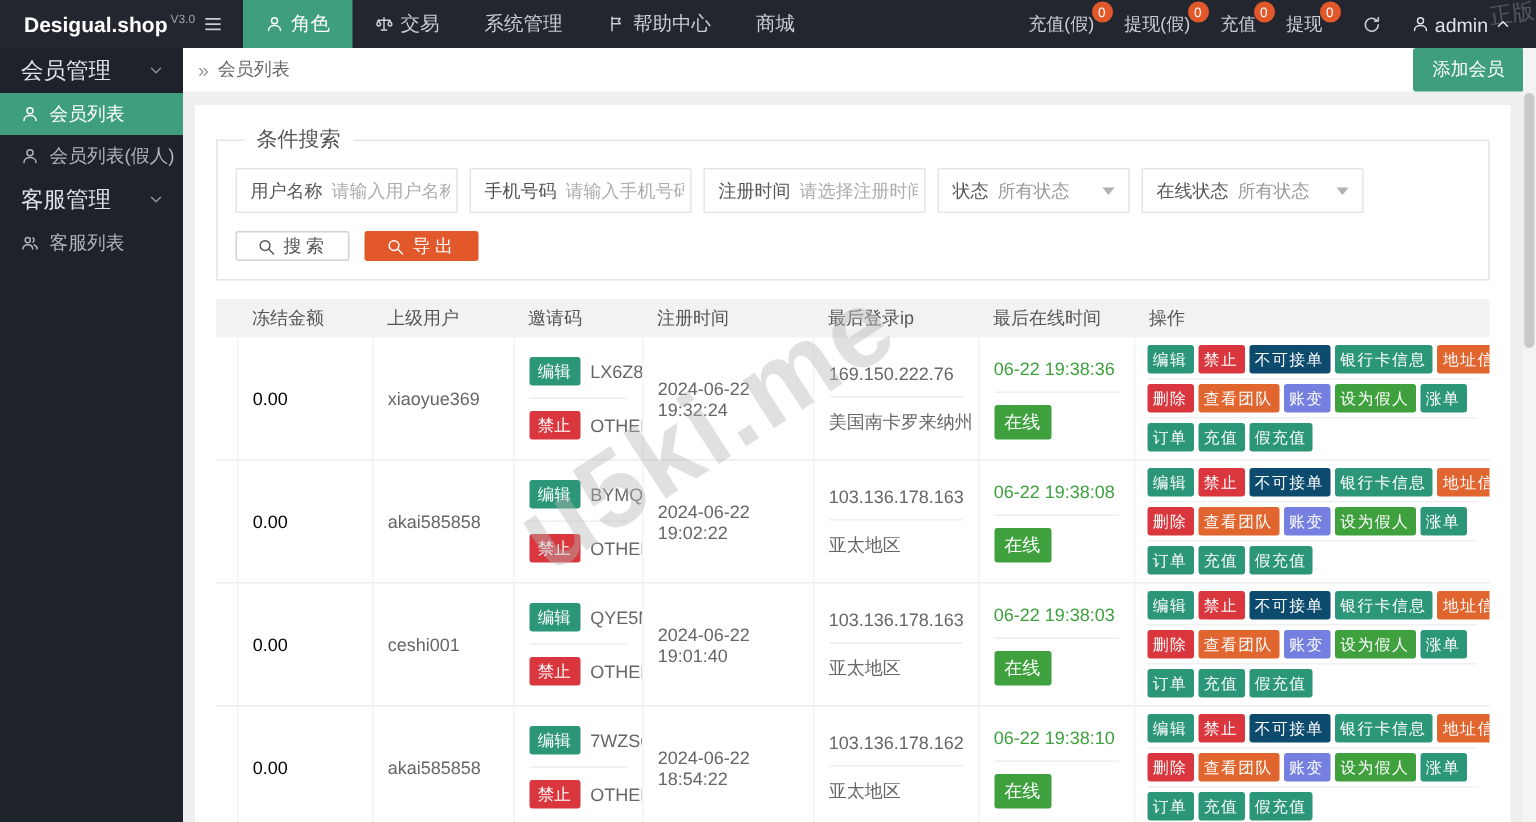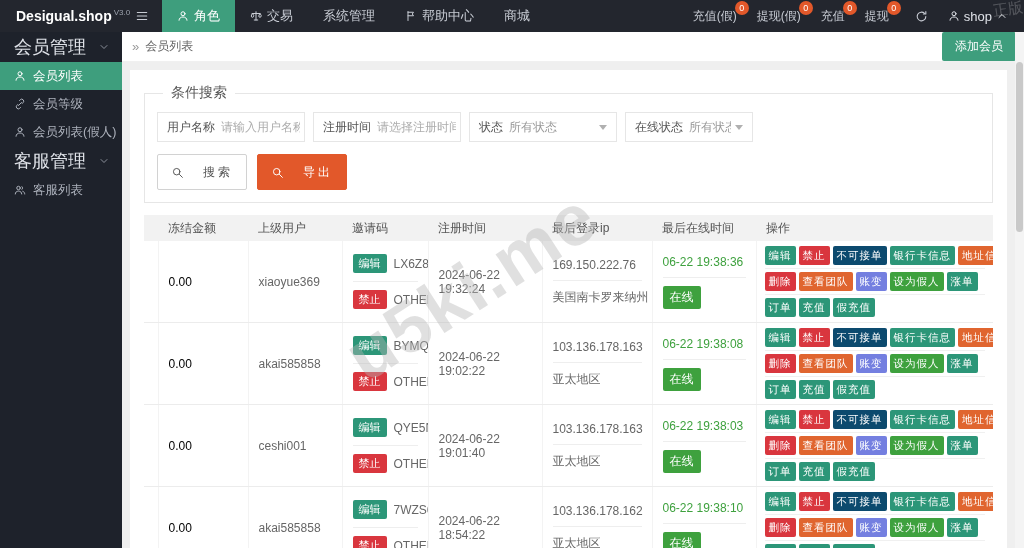--- a/index.html
+++ b/index.html
@@ -18,21 +18,21 @@
   .topbar-right{margin-left:auto;display:flex;align-items:center}
   .tr-item{position:relative;margin:0 14px 0 6px;line-height:32px;font-size:12px;cursor:pointer;white-space:nowrap}
   .nbadge{position:absolute;top:1px;right:-12px;min-width:14px;height:14px;line-height:14px;border-radius:8px;background:#e2582a;color:#fff;font-size:9px;text-align:center;padding:0 3px}
   .refresh-btn{padding:0 12px;cursor:pointer;display:flex;align-items:center}
   .refresh-btn svg{width:13px;height:13px}
   .user-menu{display:flex;align-items:center;gap:4px;padding:0 16px 0 8px;cursor:pointer;color:#dfe2e8}
   .genuine{position:absolute;right:1px;top:0;color:rgba(255,255,255,.22);font-size:15px;transform:rotate(-8deg);pointer-events:none}
 
   
   .sidebar{position:fixed;left:0;top:32px;bottom:0;width:122px;background:#1e222b;z-index:5}
-  .side-section-header{display:flex;justify-content:space-between;align-items:center;height:30px;padding:0 12px 0 14px;color:#dfe2e8;font-size:18px;cursor:pointer}
+  .side-section-header{display:flex;justify-content:space-between;align-items:center;height:30px;padding:0 12px 0 14px;color:#dfe2e8;font-size:15px;cursor:pointer}
   .side-section-header .icon{color:#8a8f99}
   .side-item{height:28px;display:flex;align-items:center;gap:7px;padding-left:14px;font-size:12.5px;color:#aeb3bd;cursor:pointer;white-space:nowrap}
   .side-item.active{background:#3e9e7d;color:#fff}
 
   
   .main{margin-left:122px}
   .breadcrumb{height:30px;background:#fff;display:flex;align-items:center;padding:0 8px 0 10px;font-size:12px;color:#666;border-bottom:1px solid #f0f0f0}
   .crumb-sep{color:#999;margin-right:6px;font-size:13px}
   .add-btn{margin-left:auto;background:#3e9e7d;color:#fff;font-size:12px;padding:6px 13px;border-radius:2px;border:none;cursor:pointer}
   .content{background:#efefef;padding:8px 17px 0 8px;height:486px}
@@ -43,21 +43,21 @@
   legend{font-size:14px;color:#555;padding:0 8px;margin-left:6px}
   .fields{display:flex;gap:8px}
   .fgroup{display:flex;align-items:center;border:1px solid #e6e6e6;height:30px;background:#fff;width:148px;flex:none}
   .fgroup:nth-child(4){width:128px}
   .flabel{font-size:12px;color:#555;padding:0 6px 0 9px;white-space:nowrap}
   .fgroup input{border:none;outline:none;font-size:12px;color:#666;min-width:0;flex:1;padding-right:4px;background:transparent}
   .fgroup input::placeholder{color:#adadad}
   .sel-val{font-size:12px;color:#999;flex:1;white-space:nowrap;overflow:hidden}
   .sel-arrow{width:0;height:0;border-left:4px solid transparent;border-right:4px solid transparent;border-top:5px solid #b0b0b0;margin:0 9px 0 4px;flex:none}
   .btn-row{display:flex;gap:10px;margin-top:12px}
-  .btn{display:inline-flex;align-items:center;gap:19px;font-size:12px;height:36px;padding:0 13px;border-radius:2px;cursor:pointer;letter-spacing:3px}
+  .btn{display:inline-flex;align-items:center;gap:5px;font-size:12px;height:20px;padding:0 13px;border-radius:2px;cursor:pointer;letter-spacing:3px}
   .btn .icon svg{width:13px;height:13px;stroke-width:1.8}
   .btn-search{background:#fff;border:1px solid #d2d2d2;color:#555}
   .btn-export{background:#e2582a;border:1px solid #e2582a;color:#fff}
 
   
   table{width:100%;border-collapse:collapse;table-layout:fixed;margin-top:12px}
   th{background:#f2f2f2;height:26px;font-weight:normal;text-align:left;padding:0 10px;color:#555;font-size:12px;overflow:hidden;white-space:nowrap}
   td{border-bottom:1px solid #ececec;border-right:1px solid #f3f3f3;padding:4px 10px;vertical-align:middle;font-size:12px;color:#666;overflow:hidden}
   td:last-child{border-right:none}
   .l1{padding:8px 0;border-bottom:1px solid #eee;display:flex;align-items:center;gap:7px;white-space:nowrap}
@@ -144,21 +144,21 @@
         </svg>
       </span>
     </div>
   <div class="user-menu" id="user-menu">
     <span class="icon" id="user-icon">
         <svg viewBox="0 0 24 24">
           <circle cx="12" cy="7.5" r="4"></circle>
           <path d="M4 20.5c0-4 3.6-6.5 8-6.5s8 2.5 8 6.5"></path>
         </svg>
       </span>
-    <span>shop</span>
+    <span>admin</span>
     <span class="icon" id="user-chevron">
         <svg viewBox="0 0 24 24">
           <path d="M6 15l6-6 6 6"></path>
         </svg>
       </span>
   </div>
   <div class="genuine">正版</div>
 </div>
 
 <aside class="sidebar" id="sidebar">
@@ -171,30 +171,20 @@
       </span>
     </div>
     <div class="side-item active">
       <span class="icon">
         <svg viewBox="0 0 24 24">
           <circle cx="12" cy="7.5" r="4"></circle>
           <path d="M4 20.5c0-4 3.6-6.5 8-6.5s8 2.5 8 6.5"></path>
         </svg>
       </span>
       <span>会员列表</span>
-    </div>
-    <div class="side-item">
-      <span class="icon">
-        <svg viewBox="0 0 24 24">
-          <path d="M9 15l6-6"></path>
-          <path d="M11 5l1.5-1.5a4 4 0 0 1 5.7 5.7L16.5 11"></path>
-          <path d="M13 19l-1.5 1.5a4 4 0 0 1-5.7-5.7L7.5 13"></path>
-        </svg>
-      </span>
-      <span>会员等级</span>
     </div>
     <div class="side-item">
       <span class="icon">
         <svg viewBox="0 0 24 24">
           <circle cx="12" cy="7.5" r="4"></circle>
           <path d="M4 20.5c0-4 3.6-6.5 8-6.5s8 2.5 8 6.5"></path>
         </svg>
       </span>
       <span>会员列表(假人)</span>
     </div>
@@ -226,20 +216,24 @@
     <button class="add-btn">添加会员</button>
   </div>
   <div class="content">
     <div class="panel">
       <fieldset>
         <legend>条件搜索</legend>
         <div class="fields" id="search-fields">
             <div class="fgroup">
               <span class="flabel">用户名称</span>
               <input placeholder="请输入用户名称" style="">
+            </div>
+            <div class="fgroup">
+              <span class="flabel">手机号码</span>
+              <input placeholder="请输入手机号码" style="">
             </div>
             <div class="fgroup">
               <span class="flabel">注册时间</span>
               <input placeholder="请选择注册时间" style="">
             </div>
             <div class="fgroup">
               <span class="flabel">状态</span>
               <span class="sel-val">所有状态</span>
               <span class="sel-arrow"></span>
             </div>

